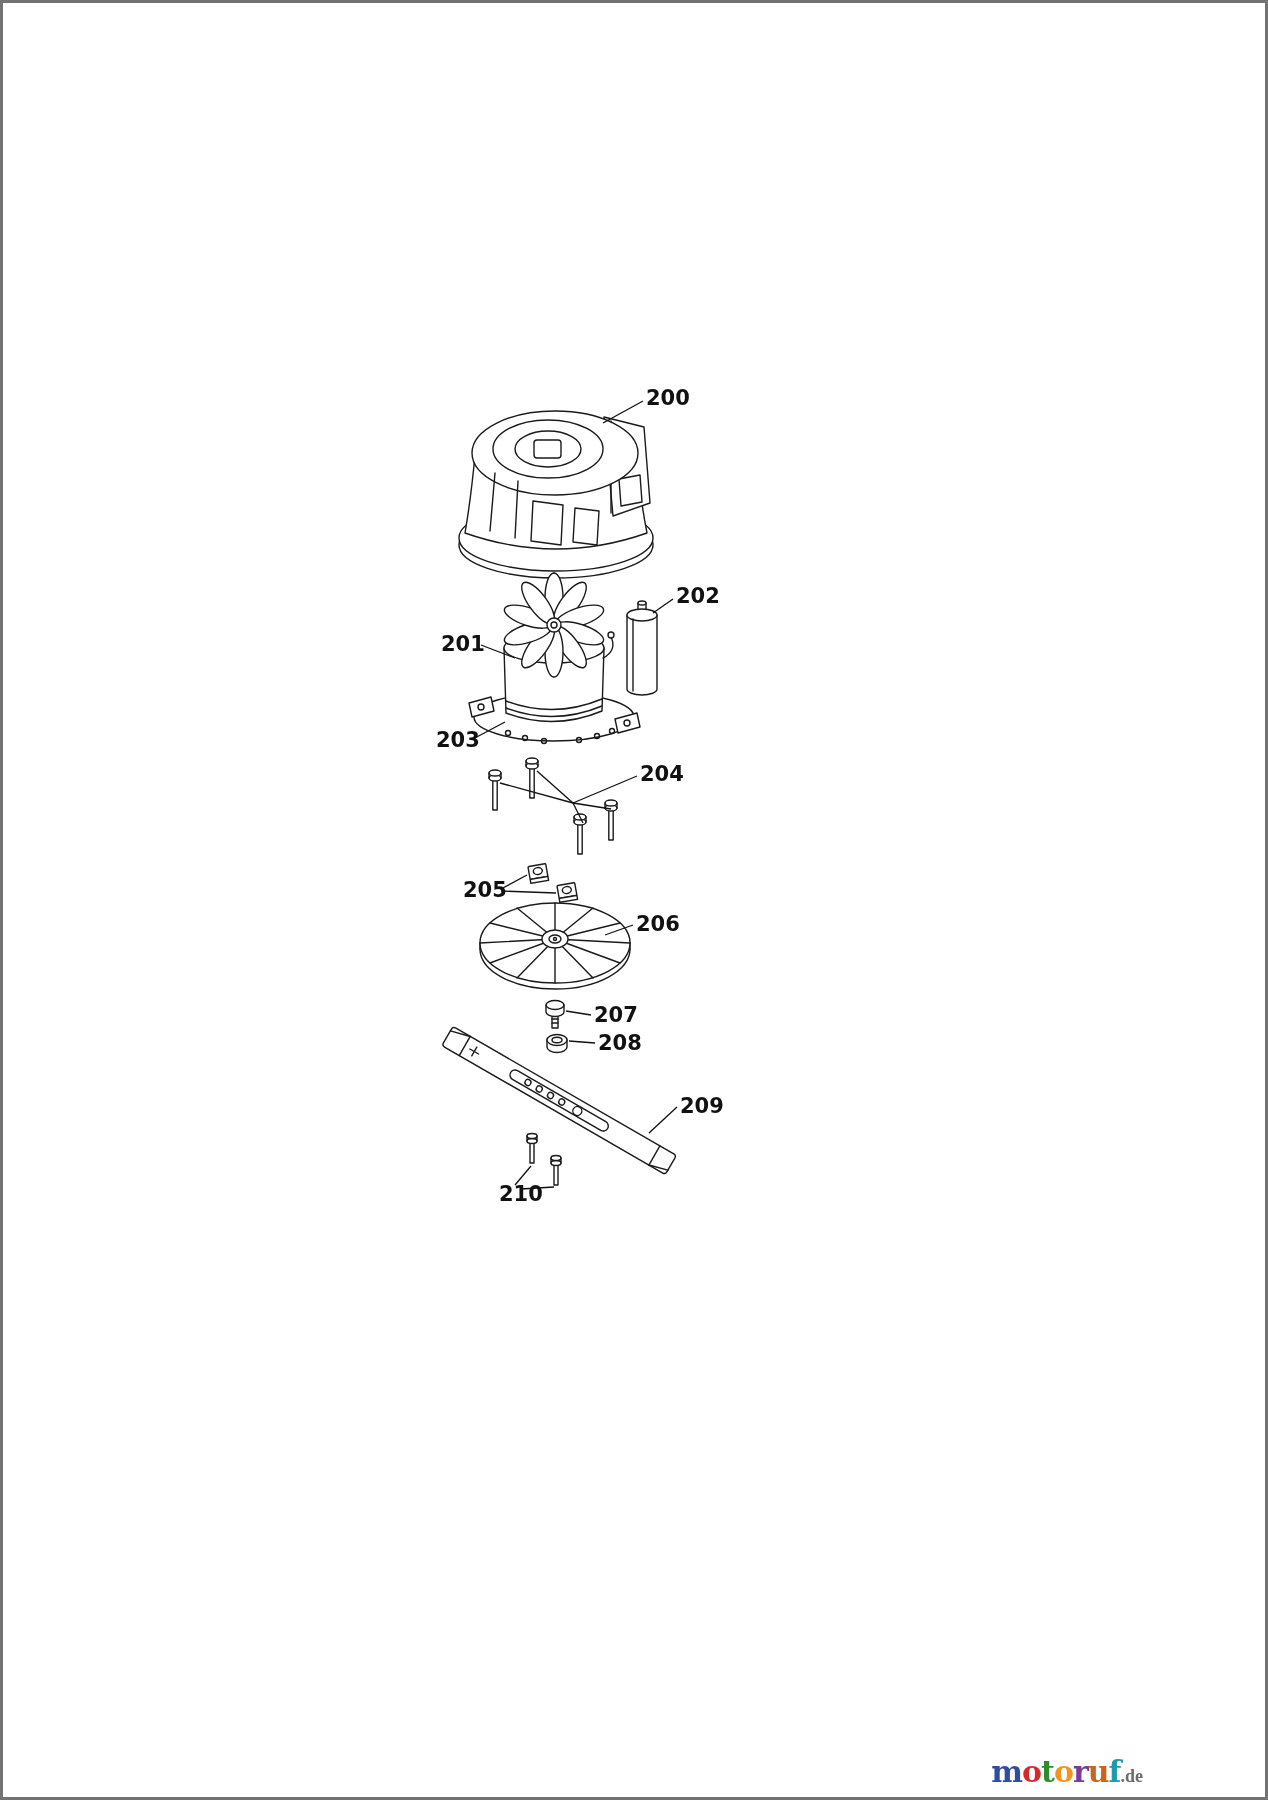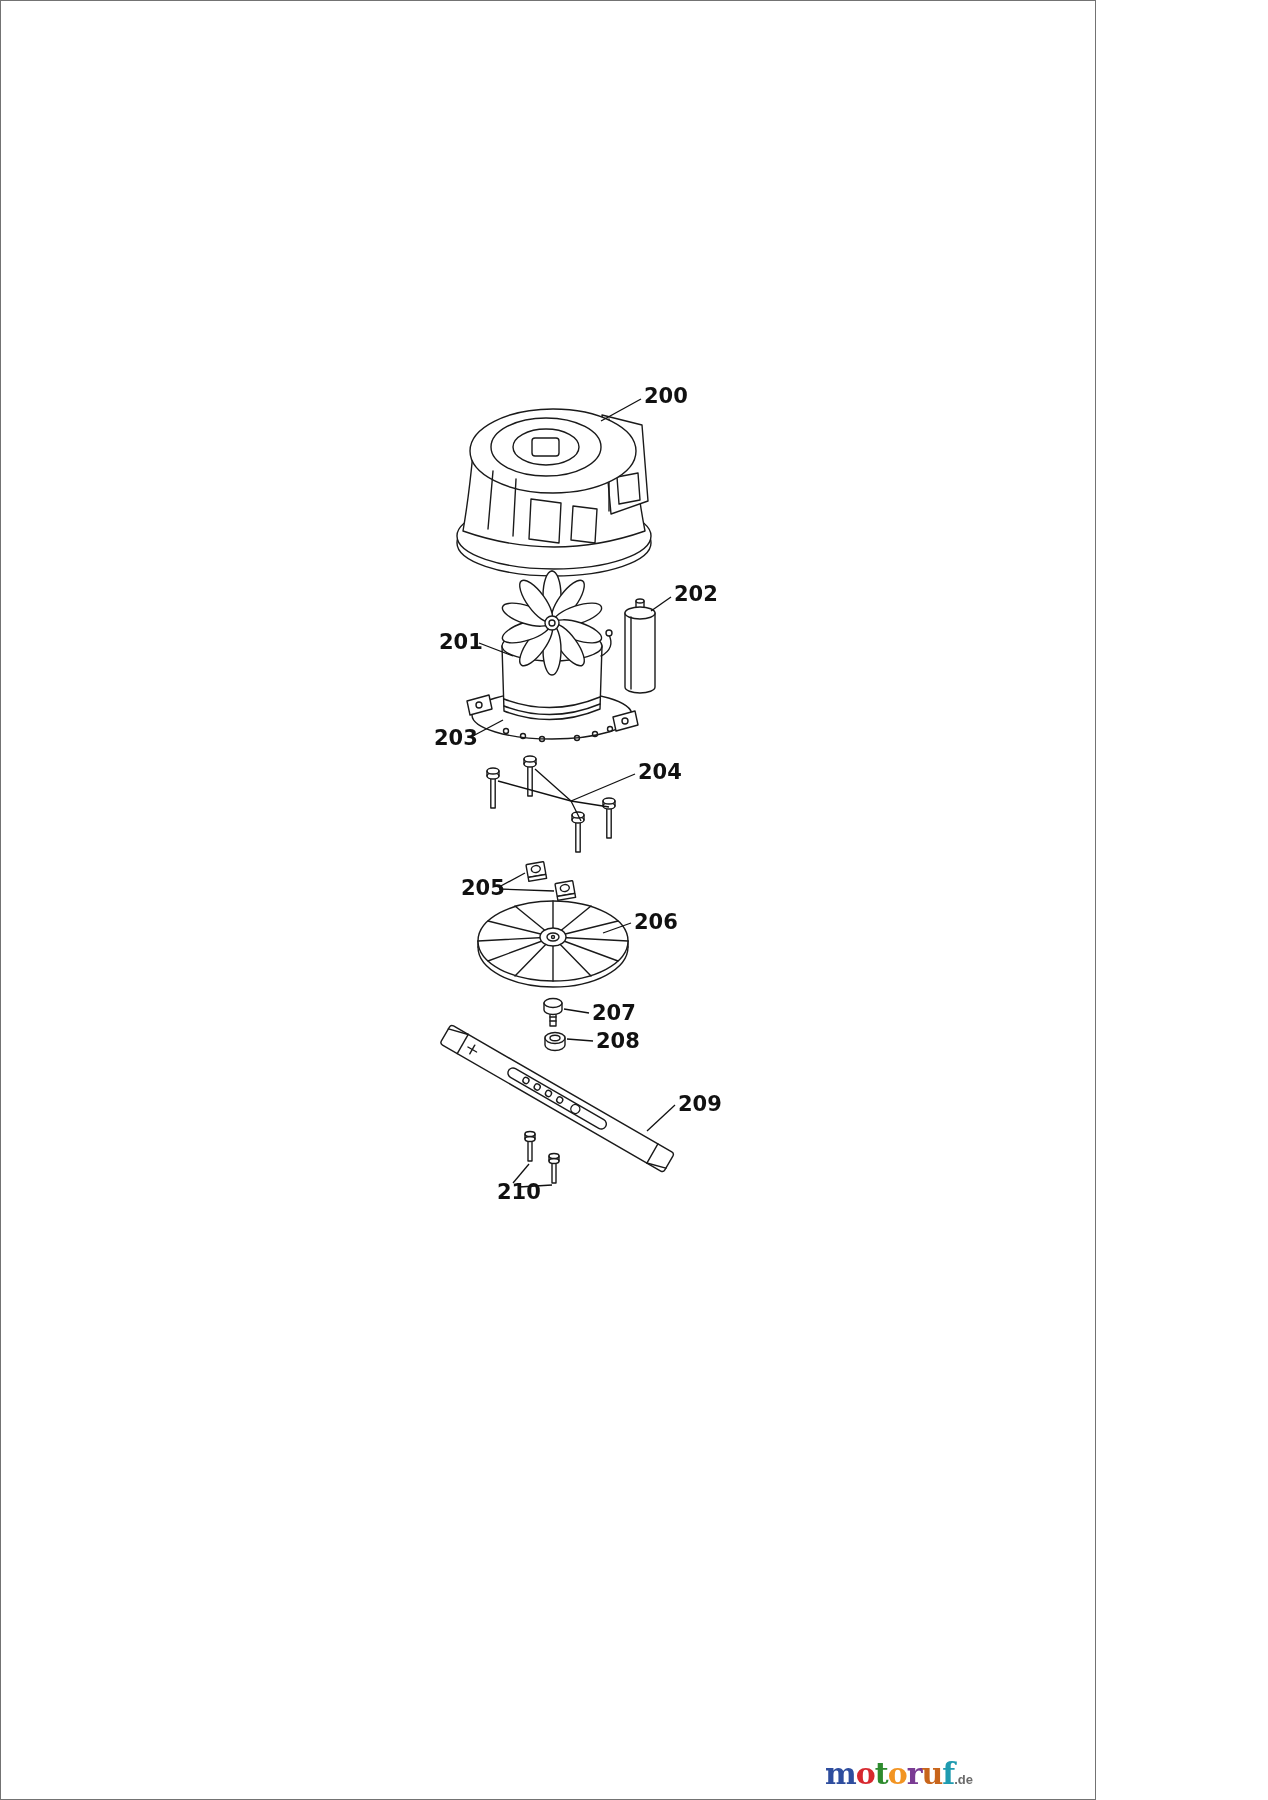--- a/index.html
+++ b/index.html
@@ -1,23 +1,23 @@
 <!DOCTYPE html>
 <html><head>
 <meta charset="utf-8">
 <style>
   html, body { margin: 0; padding: 0; background: #fff; }
   .page {
     position: relative;
-    width: 1096px;
+    width: 1268px;
     height: 1800px;
     background: #ffffff;
     font-family: "DejaVu Sans", sans-serif;
     overflow: hidden;
-    border: 1px solid #737373;
+    border: 3px solid #737373;
     box-sizing: border-box;
   }
   svg.diagram { position: absolute; top: 0; left: 0; }
   .part-label {
     font-family: "DejaVu Sans", sans-serif;
     font-weight: bold;
     font-size: 21px;
     fill: #111111;
   }
   .lineart { stroke: #1a1a1a; stroke-width: 1.4; fill: none; stroke-linecap: round; stroke-linejoin: round; }
@@ -27,22 +27,22 @@
     position: absolute;
     right: 122px;
     bottom: 8px;
     font-family: "DejaVu Serif", serif;
     font-weight: bold;
     font-size: 30px;
     letter-spacing: -1px;
     white-space: nowrap;
   }
   .logo-suffix {
-    font-size: 13px;
-    font-family: Liberation Sans, sans-serif;
+    font-size: 18px;
+    font-family: Liberation Serif, serif;
     font-weight: bold;
     letter-spacing: 0;
   }
 </style>
 </head>
 <body>
 
 <div class="page">
 
   <svg class="diagram" width="1268" height="1800" viewBox="0 0 1268 1800" xmlns="http://www.w3.org/2000/svg">

